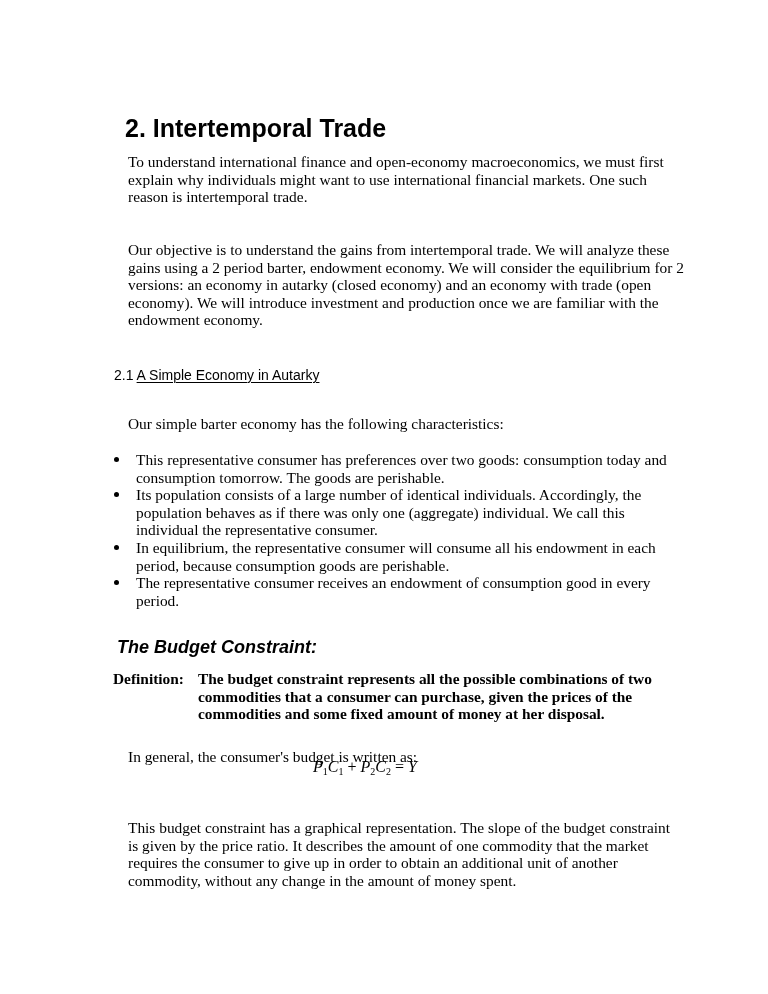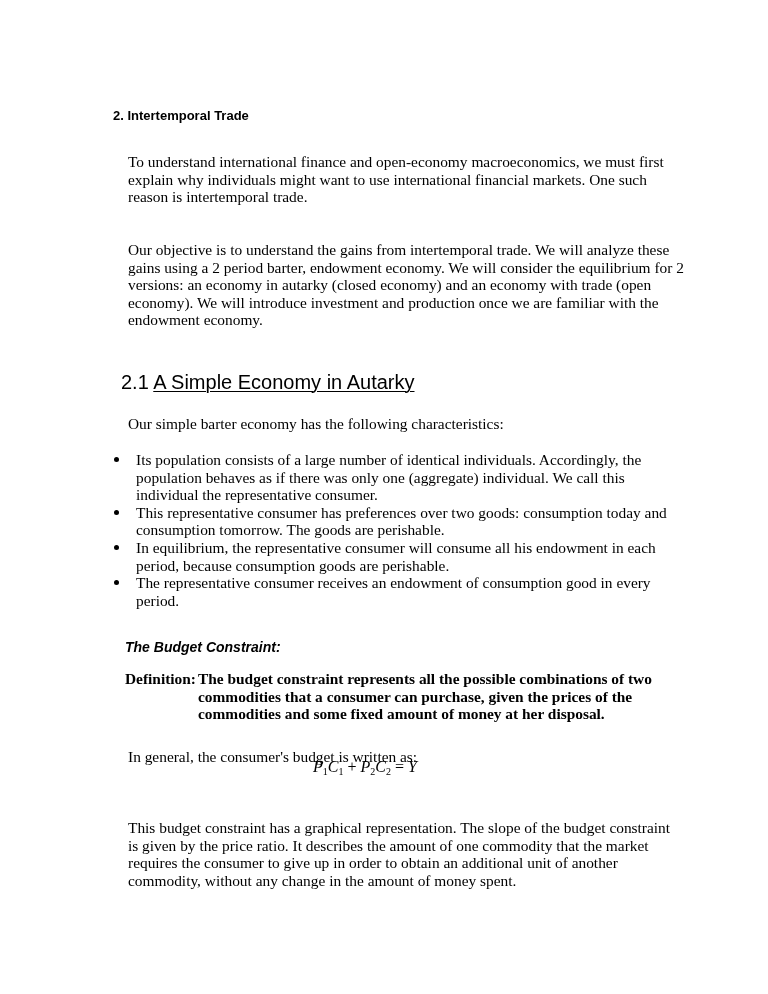--- a/index.html
+++ b/index.html
@@ -1,29 +1,29 @@
 <!DOCTYPE html>
 <html><head>
   <meta charset="utf-8">
   <style>
     html, body { margin: 0; padding: 0; background: #ffffff; }
     body { width: 768px; height: 994px; position: relative; overflow: hidden; color: #000; }
     .page { position: absolute; left: 113px; top: 0; width: 560px; }
     .serif { font-family: "Liberation Serif", "DejaVu Serif", serif; font-size: 15.4px; line-height: 17.6px; }
     .sans { font-family: "Liberation Sans", "DejaVu Sans", sans-serif; }
-    h1 { position: absolute; top: 104px; left: 0; margin: 0; font-size: 13px; font-weight: bold; line-height: 24px; white-space: nowrap; }
+    h1 { position: absolute; top: 104px; left: 0; margin: 12px; font-size: 25px; font-weight: bold; line-height: 24px; white-space: nowrap; }
     .para { position: absolute; left: 0; margin: 15px; width: 556px; }
-    h2 { position: absolute; top: 363px; left: 0; margin: 8px; font-size: 20px; font-weight: normal; line-height: 22px; white-space: nowrap; }
+    h2 { position: absolute; top: 363px; left: 0; margin: 1px; font-size: 14px; font-weight: normal; line-height: 22px; white-space: nowrap; }
     h2 .ul { text-decoration: underline; text-decoration-thickness: 1px; text-underline-offset: 2px; }
     ul.bullets { position: absolute; top: 451px; left: 0; margin: 0; padding: 0; list-style: none; width: 560px; }
     ul.bullets li { position: relative; padding-left: 23px; }
     ul.bullets li .dot { position: absolute; left: 1px; top: 6px; width: 5px; height: 5px; border-radius: 50%; background: #000; }
-    h3 { position: absolute; top: 638px; left: 12px; margin: 0; font-size: 14px; font-weight: bold; font-style: italic; line-height: 18px; white-space: nowrap; }
+    h3 { position: absolute; top: 638px; left: 4px; margin: 0; font-size: 18px; font-weight: bold; font-style: italic; line-height: 18px; white-space: nowrap; }
     .def-row { position: absolute; top: 670px; left: 0; width: 560px; }
-    .def-label { position: absolute; left: 12px; top: 0; font-weight: bold; font-family: Liberation Serif, serif; }
+    .def-label { position: absolute; left: 0; top: 0; font-weight: bold; font-family: Liberation Serif, serif; }
     .def-text { position: absolute; left: 85px; top: 0; width: 470px; font-weight: bold; }
     .equation { position: absolute; top: 758px; left: 200px; font-family: "Liberation Serif", "DejaVu Serif", serif; font-size: 16px; font-style: italic; white-space: nowrap; }
     .equation sub { font-size: 10px; font-style: normal; vertical-align: -3px; }
     .equation .op { font-style: normal; padding: 0 4px; }
   </style>
 </head>
 <body>
 
 <div class="page">
 
@@ -34,22 +34,22 @@
   <p class="para serif" style="top:226px;">Our objective is to understand the gains from intertemporal trade. We will analyze these gains using a 2 period barter, endowment economy. We will consider the equilibrium for 2 versions: an economy in autarky (closed economy) and an economy with trade (open economy). We will introduce investment and production once we are familiar with the endowment economy.</p>
 
   <h2 class="sans">
     <span>2.1</span>
     <span class="ul">A Simple Economy in Autarky</span>
   </h2>
 
   <p class="para serif" style="top:400px;">Our simple barter economy has the following characteristics:</p>
 
   <ul class="bullets serif">
+    <li><span class="dot"></span><span>This representative consumer has preferences over two goods: consumption today and consumption tomorrow. The goods are perishable.</span></li>
     <li><span class="dot"></span><span>Its population consists of a large number of identical individuals. Accordingly, the population behaves as if there was only one (aggregate) individual. We call this individual the representative consumer.</span></li>
-    <li><span class="dot"></span><span>This representative consumer has preferences over two goods: consumption today and consumption tomorrow. The goods are perishable.</span></li>
     <li><span class="dot"></span><span>In equilibrium, the representative consumer will consume all his endowment in each period, because consumption goods are perishable.</span></li>
     <li><span class="dot"></span><span>The representative consumer receives an endowment of consumption good in every period.</span></li>
   </ul>
 
   <h3 class="sans">The Budget Constraint:</h3>
 
   <div class="def-row serif">
     <span class="def-label">Definition:</span>
     <span class="def-text">The budget constraint represents all the possible combinations of two commodities that a consumer can purchase, given the prices of the commodities and some fixed amount of money at her disposal.</span>
   </div>

